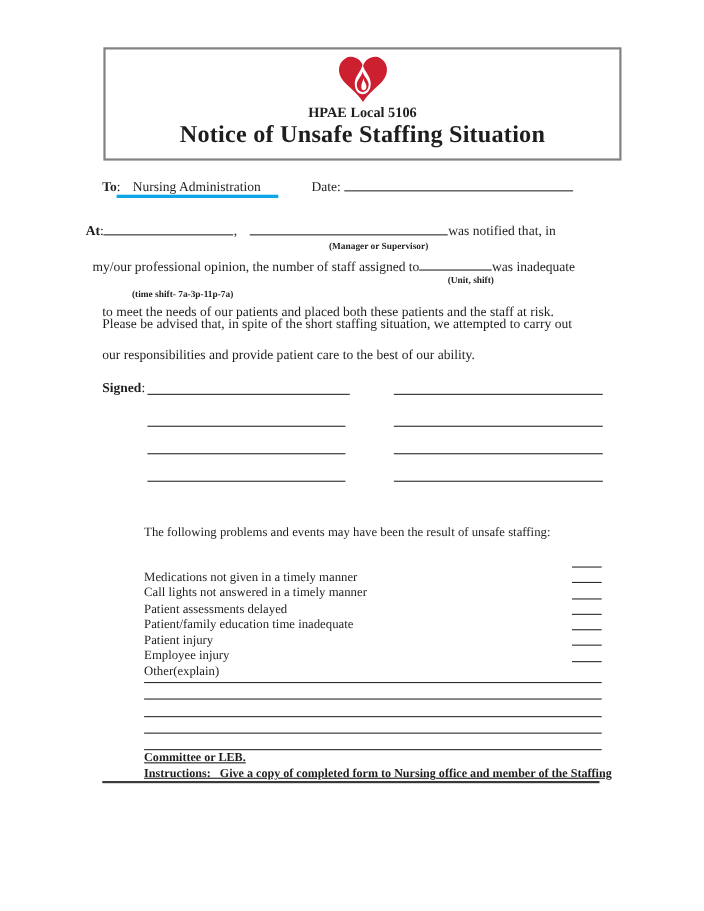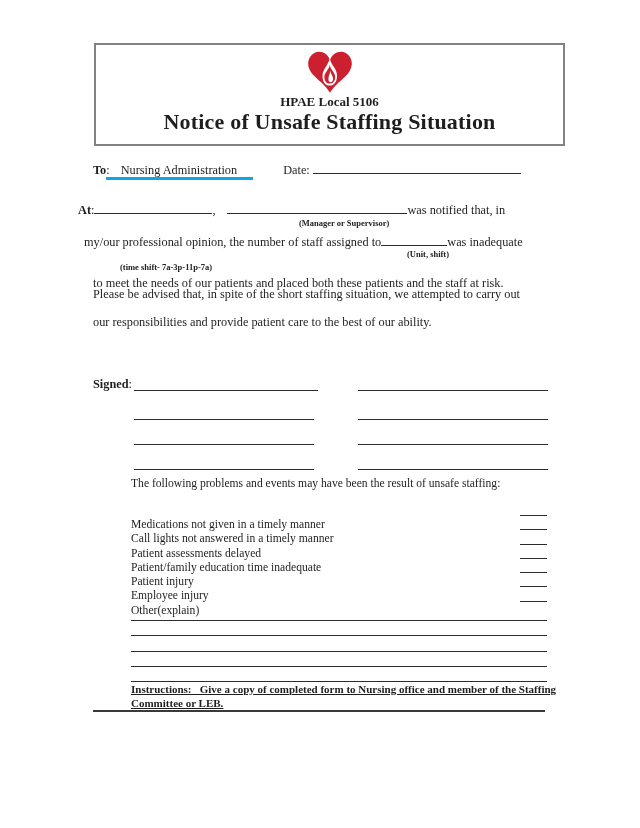--- a/index.html
+++ b/index.html
@@ -28,21 +28,21 @@
   .blank{
     display:inline-block;border-bottom:1px solid #2b2b2b;height:12px;
     vertical-align:baseline;
   }
   .ufield{border-bottom:3px solid #0ea5e9;padding-right:16px;}
   .ufield .val{margin-left:11px;}
 
   .caption{font-weight:bold;font-size:8.5px;color:#222;}
 
   
-  .sig-row{position:absolute;left:93px;width:456px;height:14px;margin-top:32px;}
+  .sig-row{position:absolute;left:93px;width:456px;height:14px;}
   .sline{position:absolute;bottom:0;height:0;border-bottom:1px solid #2b2b2b;}
   .sig-label{position:absolute;left:0;top:0;}
 
   
   .checklist{position:absolute;left:131px;top:505px;width:416px;font-size:11.6px;}
   .chk-row{height:14.3px;display:flex;align-items:baseline;flex-direction:column;}
   .chk-blank{display:inline-block;width:27px;border-bottom:1px solid #2b2b2b;height:10px;align-self:flex-end;margin-bottom:2px;flex:0 0 auto;}
   .chk-label{white-space:nowrap;}
   .fill-line{flex:1 1 auto;border-bottom:1px solid #2b2b2b;height:10px;align-self:flex-end;margin-bottom:2px;}
 
@@ -148,19 +148,19 @@
 
   <div class="write-lines">
     <div class="write-line"></div>
     <div class="write-line"></div>
     <div class="write-line"></div>
     <div class="write-line"></div>
     <div class="write-line"></div>
   </div>
 
   <div class="instructions">
+    <div>Committee or LEB.</div>
     <div>Instructions:   Give a copy of completed form to Nursing office and member of the Staffing</div>
-    <div>Committee or LEB.</div>
   </div>
 
   <div class="bottom-rule"></div>
 
 </div>
 
 </body></html>

